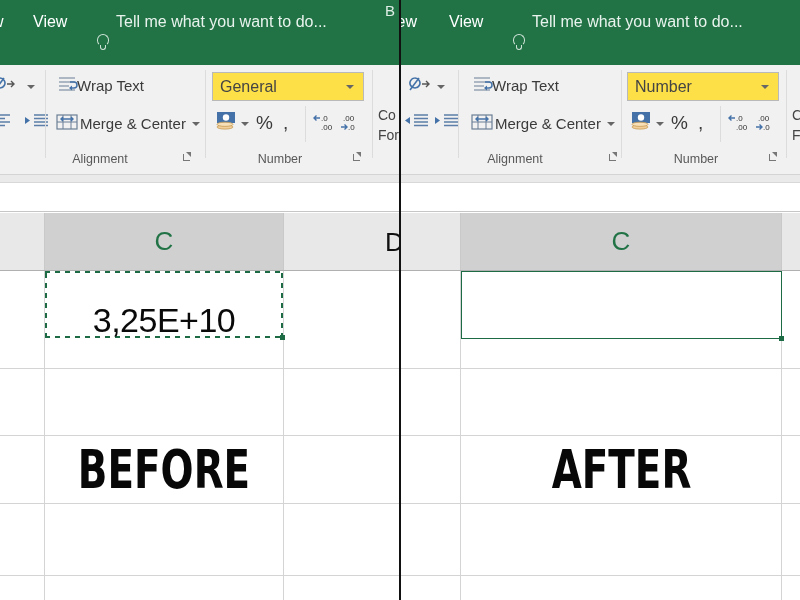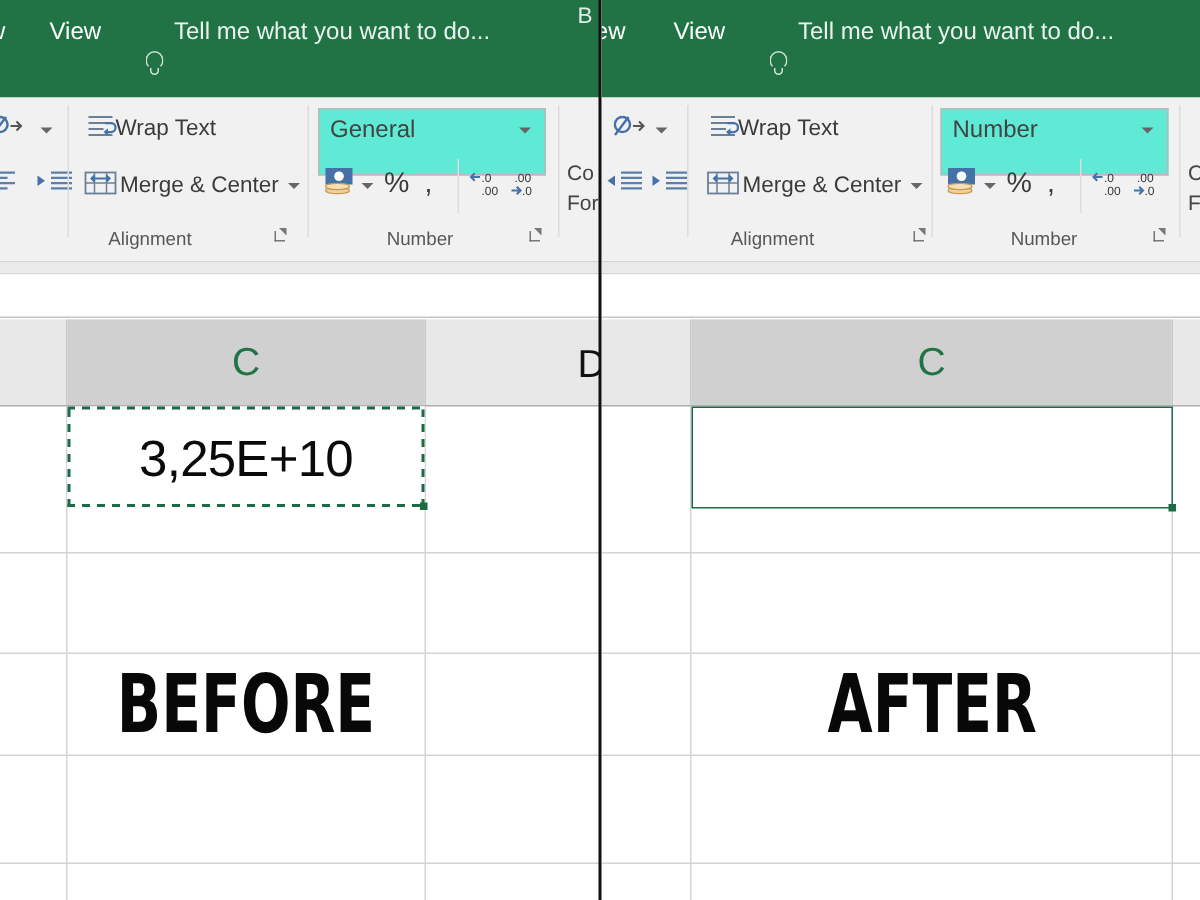--- a/index.html
+++ b/index.html
@@ -66,21 +66,21 @@
     white-space:nowrap;
   }
   .caret{
     position:absolute;width:0;height:0;
     border-left:4px solid transparent;border-right:4px solid transparent;
     border-top:4px solid #666;
   }
 
   
   .numbox{
-    position:absolute;height:45px;background:#5eead4;border:1px solid #b9b9b9;
+    position:absolute;height:29px;background:#fde047;border:1px solid #b9b9b9;
     box-sizing:border-box;
   }
   .numbox .val{
     position:absolute;left:7px;top:0;height:27px;line-height:27px;
     font-size:16px;color:#444;white-space:nowrap;
   }
   .numbox .cv{position:absolute;right:9px;top:12px;}
 
   
   .ico{position:absolute;}
@@ -259,21 +259,21 @@
 
       <div class="gridline-v" style="left:44px;top:58px;height:329px;"></div>
       <div class="gridline-v" style="left:283px;top:58px;height:329px;"></div>
 
       <div class="gridline-h" style="left:0;top:155px;width:400px;"></div>
       <div class="gridline-h" style="left:0;top:222px;width:400px;"></div>
       <div class="gridline-h" style="left:0;top:290px;width:400px;"></div>
       <div class="gridline-h" style="left:0;top:362px;width:400px;"></div>
 
       <div class="selbox marching" style="left:45px;top:58px;width:238px;height:67px;"></div>
-      <div class="cellval" style="left:45px;top:60px;width:238px;height:67px;text-align:center;">3,25E+10</div>
+      <div class="cellval" style="left:45px;top:74px;width:238px;height:67px;text-align:center;">3,25E+10</div>
       <div class="fillhandle" style="left:280px;top:122px;"></div>
 
       <div class="bigword" style="left:45px;top:222px;width:238px;height:68px;">BEFORE</div>
     </div>
   </div>
 
   <div class="pane right">
 
     <div class="green-bar" style="left:0;width:399px;"></div>
 

